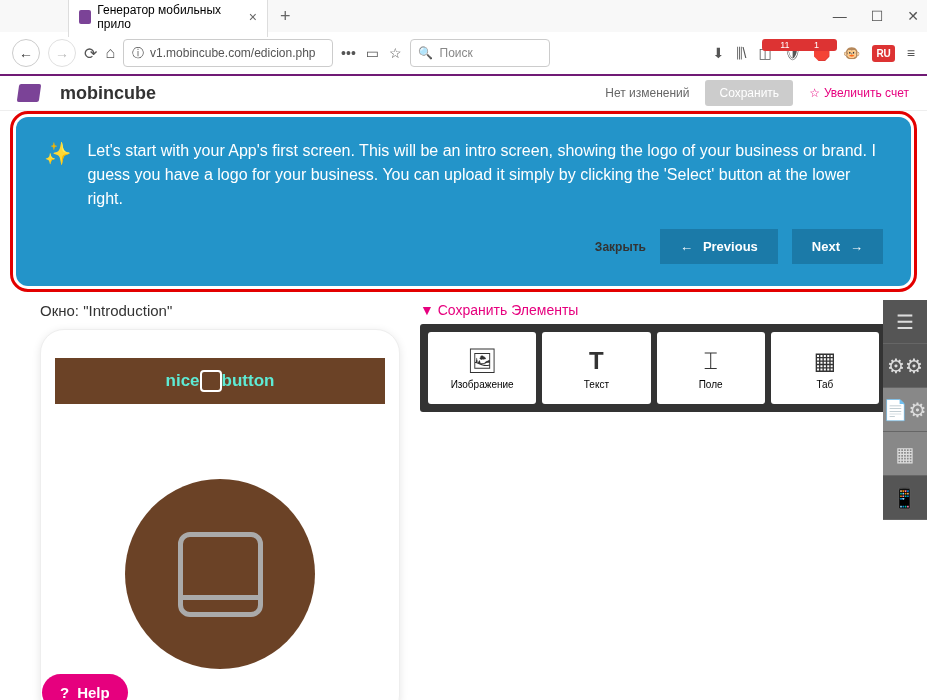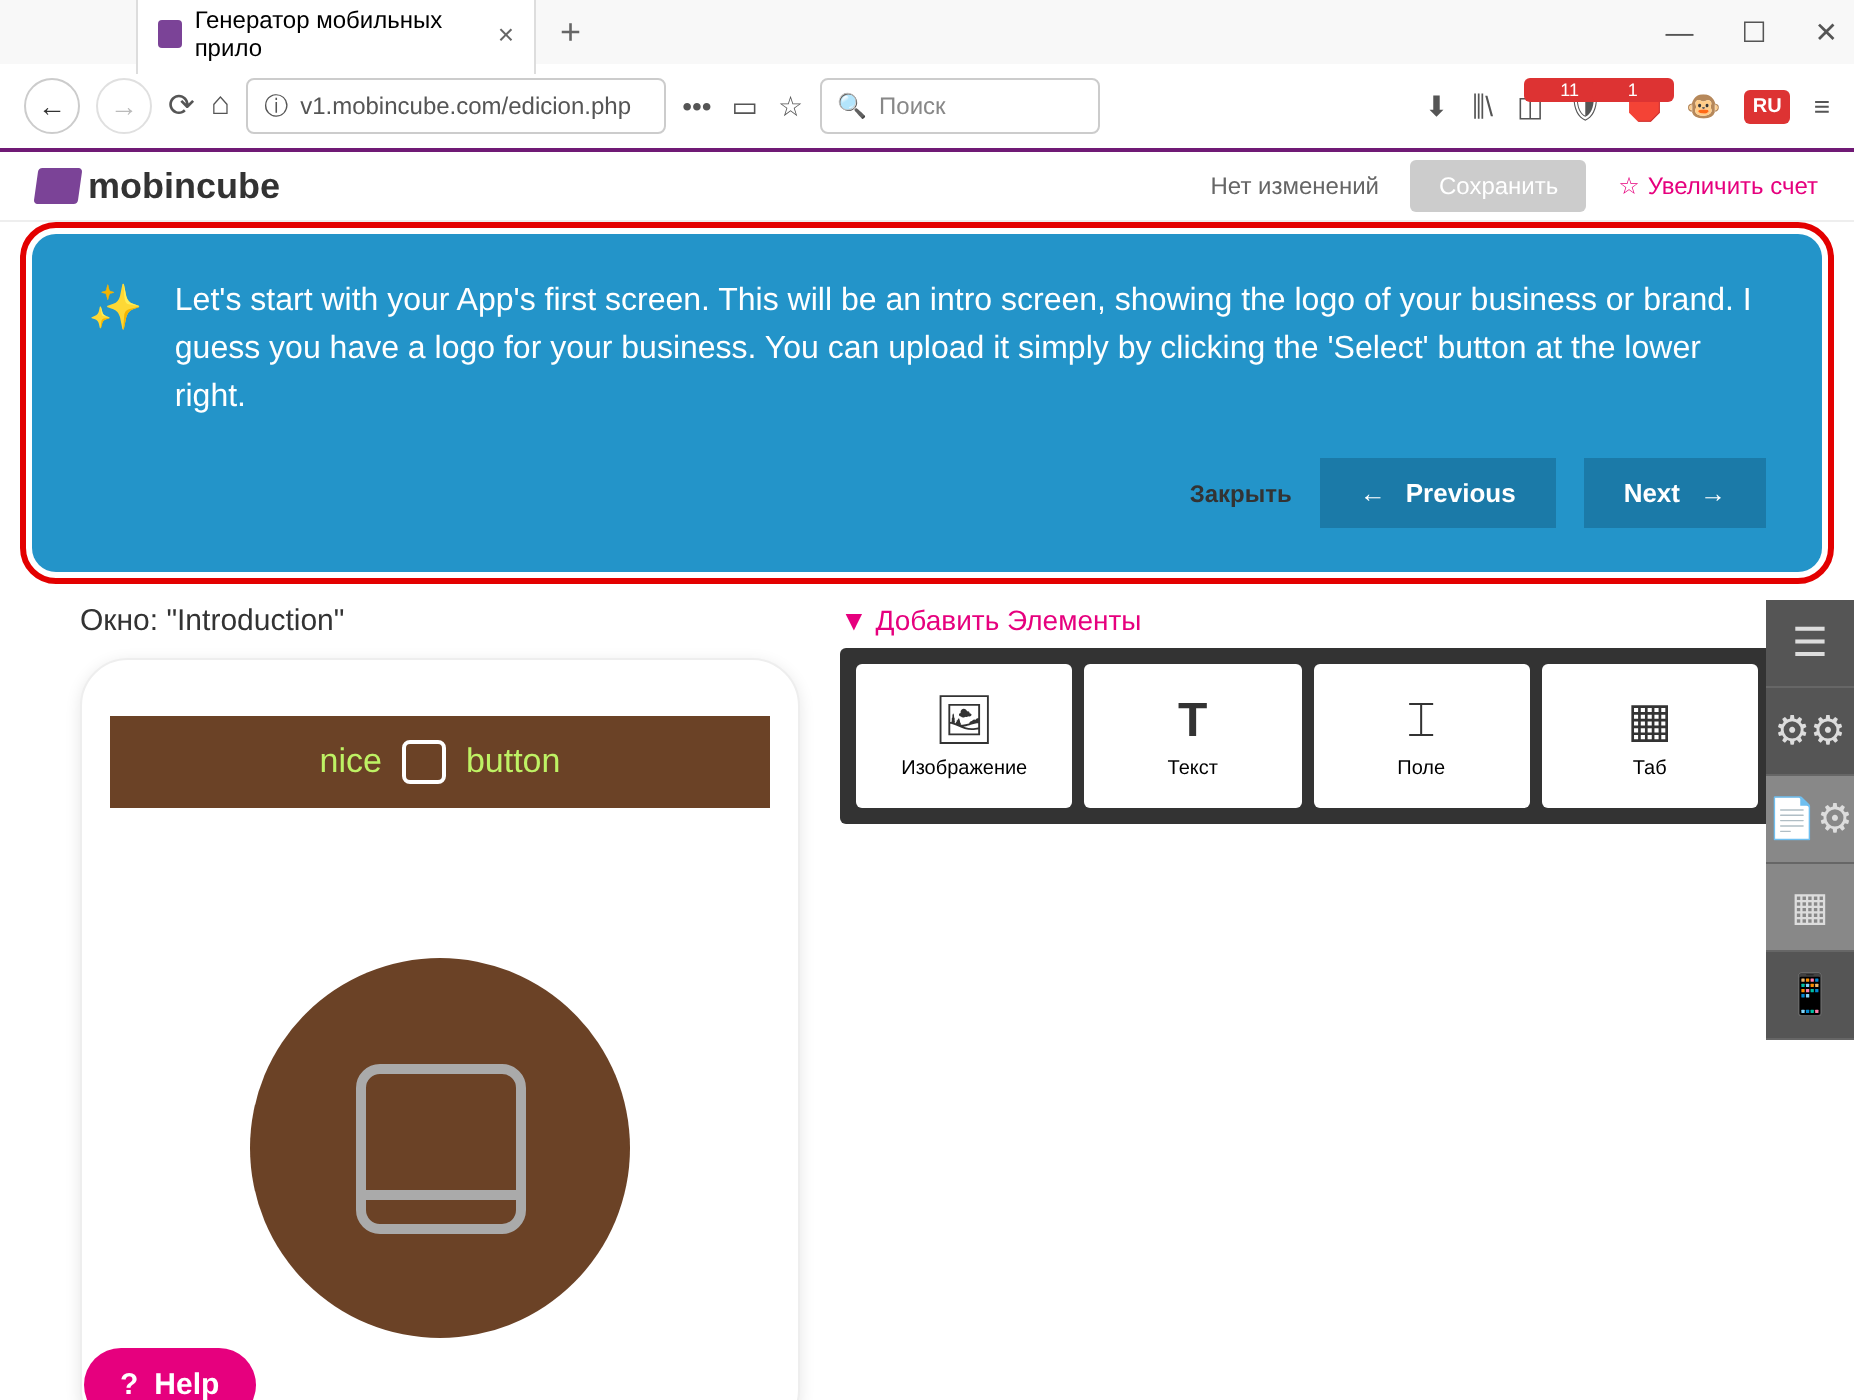--- a/index.html
+++ b/index.html
@@ -16,39 +16,39 @@
 .nav-btn.disabled{color:#bbb;border-color:#e0e0e0}
 .urlbar{flex:0 0 210px;height:28px;border:1px solid #ccc;border-radius:4px;display:flex;align-items:center;padding:0 8px;gap:6px;font-size:12px;color:#555}
 .urlbar-actions{display:flex;gap:10px;color:#555;font-size:14px}
 .searchbox{height:28px;border:1px solid #ccc;border-radius:4px;display:flex;align-items:center;padding:0 8px;gap:6px;font-size:12px;color:#888;width:140px}
 .tb-icons{margin-left:auto;display:flex;gap:12px;align-items:center;color:#555;font-size:14px}
 .badge-icon{position:relative;display:inline-flex}
 .badge{position:absolute;top:-6px;right:-6px;background:#d33;color:#fff;font-size:9px;padding:1px 18px;border-radius:3px}
 .ru-badge{background:#d33;color:#fff;font-size:10px;padding:3px 4px;border-radius:3px;font-weight:bold}
 .page{position:relative;background:#fff}
 .header{height:35px;display:flex;align-items:center;padding:0 18px;border-bottom:1px solid #eee}
-.logo{display:flex;align-items:center;gap:4px;font-weight:bold;font-size:18px;color:#333}
+.logo{display:flex;align-items:center;gap:20px;font-weight:bold;font-size:18px;color:#333}
 .logo-icon{width:22px;height:18px;background:#7b4397;border-radius:2px;transform:skewX(-8deg)}
 .header-right{margin-left:auto;display:flex;align-items:center;gap:16px;font-size:12px}
 .no-changes{color:#666}
 .save-btn{background:#ccc;color:#fff;padding:6px 14px;border-radius:3px}
 .upgrade{color:#e6007e;display:flex;align-items:center;gap:4px}
 .banner-wrap{position:relative;margin:0 10px;padding:3px;border:3px solid #e30000;border-radius:18px}
 .banner{background:#2394c9;color:#fff;padding:22px 28px;border-radius:12px}
 .banner-content{display:flex;gap:16px}
 .wand-icon{font-size:22px;flex-shrink:0;margin-top:2px}
 .banner-text{font-size:16px;line-height:1.5}
 .banner-actions{display:flex;justify-content:flex-end;gap:14px;margin-top:18px;align-items:center}
 .close-link{color:#333;font-size:12px;cursor:pointer;font-weight:bold}
 .btn-prev,.btn-next{background:#1b7aa8;color:#fff;padding:10px 20px;display:flex;align-items:center;gap:10px;font-size:13px;cursor:pointer;font-weight:bold}
 .content{display:flex;padding:10px 40px;gap:20px}
 .left-panel{flex:0 0 360px}
 .window-label{font-size:15px;color:#333;margin-bottom:10px}
 .phone-mock{background:#fff;border-radius:24px;box-shadow:0 2px 8px rgba(0,0,0,0.1);padding:28px 14px 14px;border:1px solid #eee}
-.phone-header{background:#6b4226;color:#bef264;text-align:center;padding:12px;font-size:17px;display:flex;align-items:center;justify-content:center;gap:10px;font-weight:normal}
+.phone-header{background:#6b4226;color:#5eead4;text-align:center;padding:12px;font-size:17px;display:flex;align-items:center;justify-content:center;font-weight:bold}
 .phone-logo-small{width:22px;height:22px;border:2px solid #fff;border-radius:4px}
 .phone-body{background:#fff;height:300px;display:flex;align-items:center;justify-content:center;padding-top:40px}
 .logo-circle{width:190px;height:190px;background:#6b4226;border-radius:50%;display:flex;align-items:center;justify-content:center}
 .logo-book{width:85px;height:85px;border:5px solid #aaa;border-radius:12px;position:relative}
 .logo-book::after{content:"";position:absolute;bottom:12px;left:0;right:0;height:5px;background:#aaa}
 .right-panel{flex:1}
 .add-label{font-size:14px;color:#333;margin-bottom:6px}
 .add-label span{color:#e6007e}
 .elements-bar{background:#333;padding:8px;display:flex;gap:6px;border-radius:3px}
 .element-btn{background:#fff;border-radius:3px;flex:1;min-width:72px;height:72px;display:flex;flex-direction:column;align-items:center;justify-content:center;gap:4px;font-size:10px;cursor:pointer}
@@ -154,21 +154,21 @@
         </div>
         <div class="phone-body">
           <div class="logo-circle">
             <div class="logo-book"></div>
           </div>
         </div>
       </div>
     </div>
     <div class="right-panel">
       <div class="add-label">
-        <span>▼ Добавить </span><span>Элементы</span>
+        <span>▼ Сохранить </span><span>Элементы</span>
       </div>
       <div class="elements-bar">
         <div class="element-btn">
           <span class="element-icon">🖼</span>
           <span>Изображение</span>
         </div>
         <div class="element-btn">
           <span class="element-icon"><b>T</b></span>
           <span>Текст</span>
         </div>

